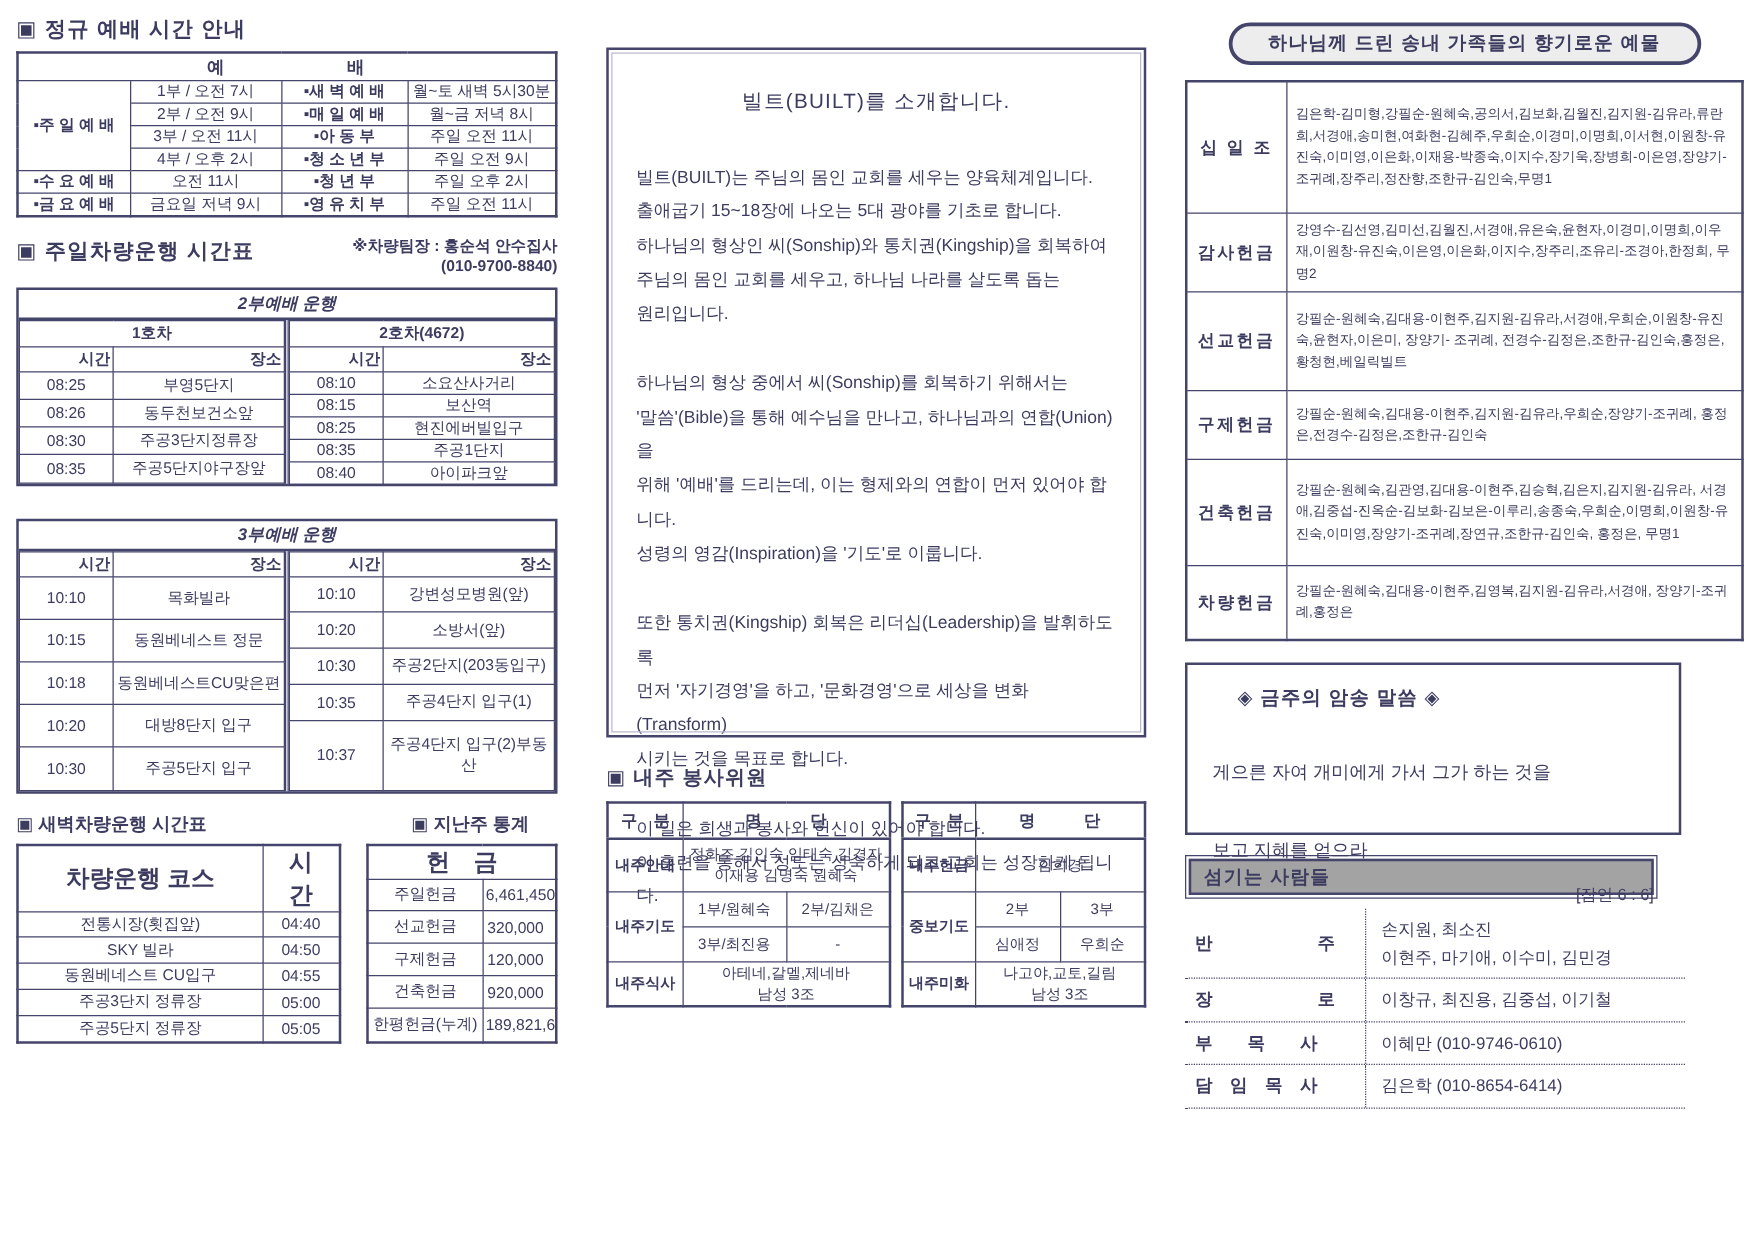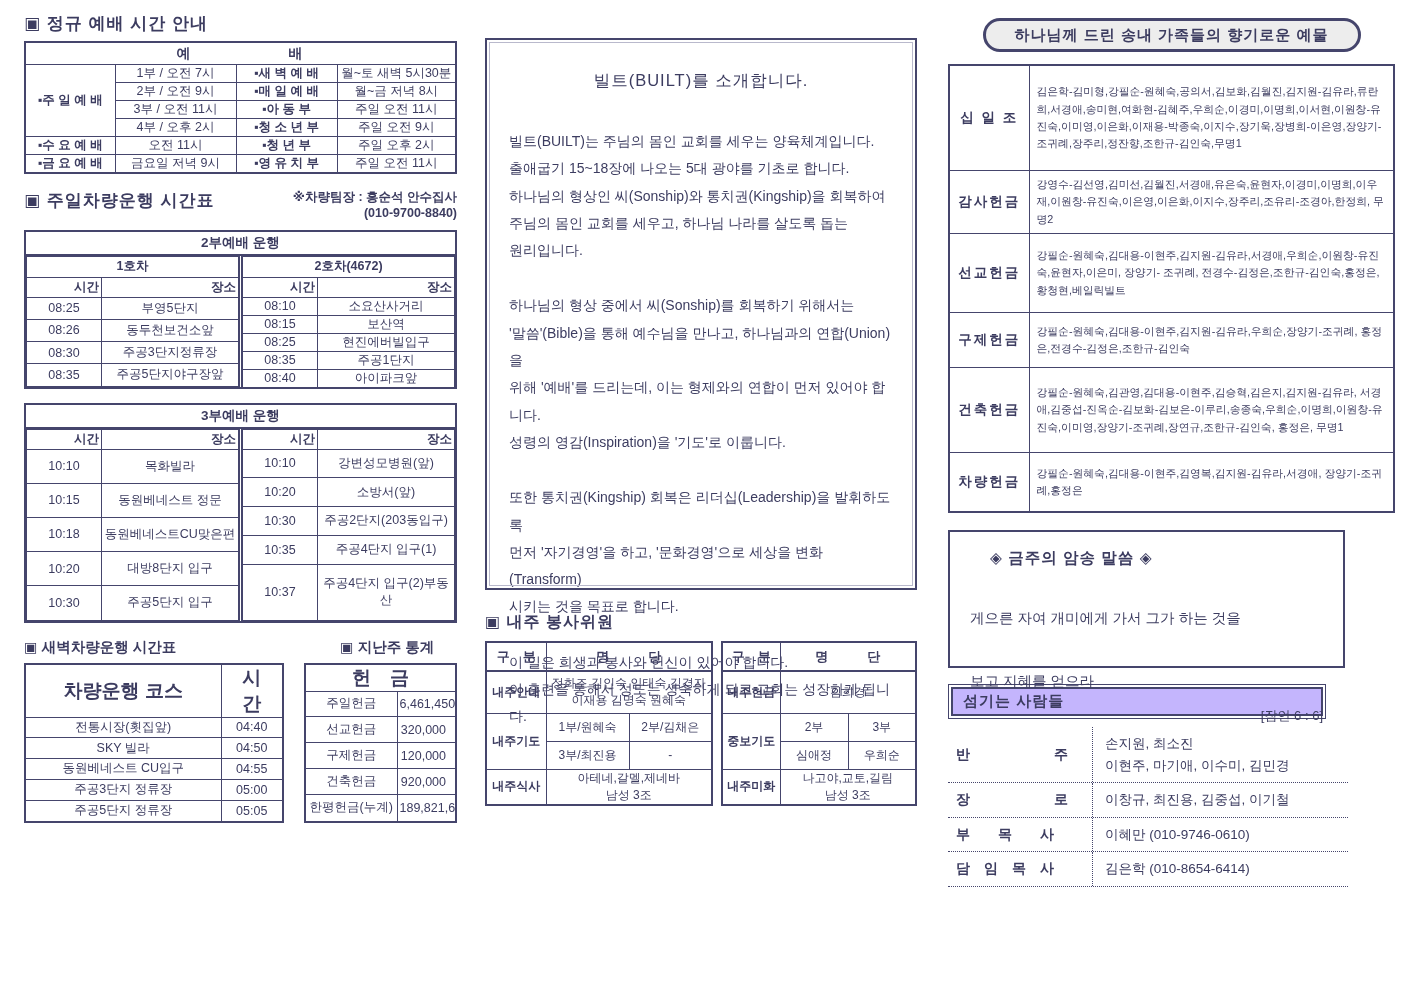--- a/index.html
+++ b/index.html
@@ -16,37 +16,37 @@
   .page{position:relative;width:1403px;height:992px;overflow:hidden;background:#fff;}
 
   
   table{border-collapse:collapse;table-layout:fixed;width:100%;}
   td{border:1px solid var(--bd);text-align:center;vertical-align:middle;padding:0 2px;overflow:hidden;}
   .frame{border:2px solid var(--bd);}
   .bold{font-weight:bold;}
   .pre{white-space:pre-line;}
 
   
-  .col-left{position:absolute;left:24px;top:12px;width:433px;}
+  .col-left{position:absolute;left:13px;top:12px;width:433px;}
   .col-mid{position:absolute;left:485px;top:38px;width:432px;}
   .col-right{position:absolute;left:948px;top:18px;width:447px;}
 
   .sec-title{font-size:17px;font-weight:bold;letter-spacing:1px;margin:0 0 6px 0;}
   .mini-title{font-size:14.5px;font-weight:bold;margin:0 0 6px 0;}
 
   
   .worship{height:130px;font-size:12.5px;}
   .worship .hdr td{font-weight:bold;font-size:14px;letter-spacing:2px;height:21px;}
   .worship .lbl{font-weight:bold;}
 
   
   .title2-row{display:flex;justify-content:space-between;align-items:flex-start;margin-top:15px;}
   .bus-note{font-size:12.5px;font-weight:bold;text-align:right;line-height:1.3;}
   .bus-block{border:2px solid var(--bd);margin-top:8px;}
-  .bus-hdr{height:22px;line-height:22px;text-align:center;font-weight:bold;font-size:13.5px;border-bottom:2px solid var(--bd);}
+  .bus-hdr{height:22px;line-height:22px;text-align:center;font-weight:bold;font-size:13.5px;border-bottom:2px solid var(--bd);font-style:italic;}
   .bus-cols{display:flex;}
   .bus-cols .sub{flex:1;min-width:0;}
   .bus-cols .sub:first-child{border-right:3px double var(--bd);}
   .sub table{height:100%;font-size:12.5px;}
   .sub table td{border-width:1px;}
   .sub .blbl td{font-weight:bold;height:20px;}
   .sub .chdr td{font-weight:bold;height:19px;text-align:right;}
   .h131{height:131px;}
   .h192{height:192px;}
 
@@ -87,21 +87,21 @@
   .off-table tr:nth-child(6) td{height:50px;}
 
   .verse-box{border:2px solid var(--bd);margin-top:17px;width:397px;box-sizing:border-box;
     height:138px;padding:16px 20px 10px;}
   .verse-title{font-weight:bold;font-size:15.5px;margin:0 0 14px 20px;letter-spacing:1px;}
   .verse-line{font-size:14.5px;line-height:1.85;margin-top:36px;}
   .verse-ref{text-align:right;font-size:13px;margin-top:12px;}
 
   .servants{margin-top:16px;width:400px;}
   .servants-hdr-outer{border:1px solid var(--bd);padding:2px;width:378px;box-sizing:border-box;background:#fff;}
-  .servants-hdr{border:2px solid var(--bd);background:#c4b5fd;font-weight:bold;font-size:15px;
+  .servants-hdr{border:2px solid var(--bd);background:#a3a3a3;font-weight:bold;font-size:15px;
     padding:3px 10px;letter-spacing:1px;}
   .servant-rows{margin-top:8px;}
   .s-row{display:flex;border-bottom:1px dotted var(--bd);}
   .s-label{width:128px;border-right:1px dotted var(--bd);font-weight:bold;font-size:14px;
     display:flex;align-items:center;padding:6px 8px;}
   .s-value{flex:1;font-size:13.5px;padding:6px 12px;white-space:pre-line;display:flex;align-items:center;line-height:1.6;}
 </style>
 </head>
 <body>
 
@@ -235,21 +235,21 @@
             <tr>
                   <td>08:40</td>
                   <td>아이파크앞</td>
                 </tr>
           </tbody>
             </table>
         </div>
       </div>
     </div>
 
-    <div class="bus-block" style="margin-top:14px;">
+    <div class="bus-block" style="margin-top:26px;">
       <div class="bus-hdr">3부예배 운행</div>
       <div class="bus-cols h192">
         <div class="sub">
           <table>
             <colgroup>
                 <col style="width:75px">
                 <col>
               </colgroup>
             <tbody>
                 <tr class="chdr">

